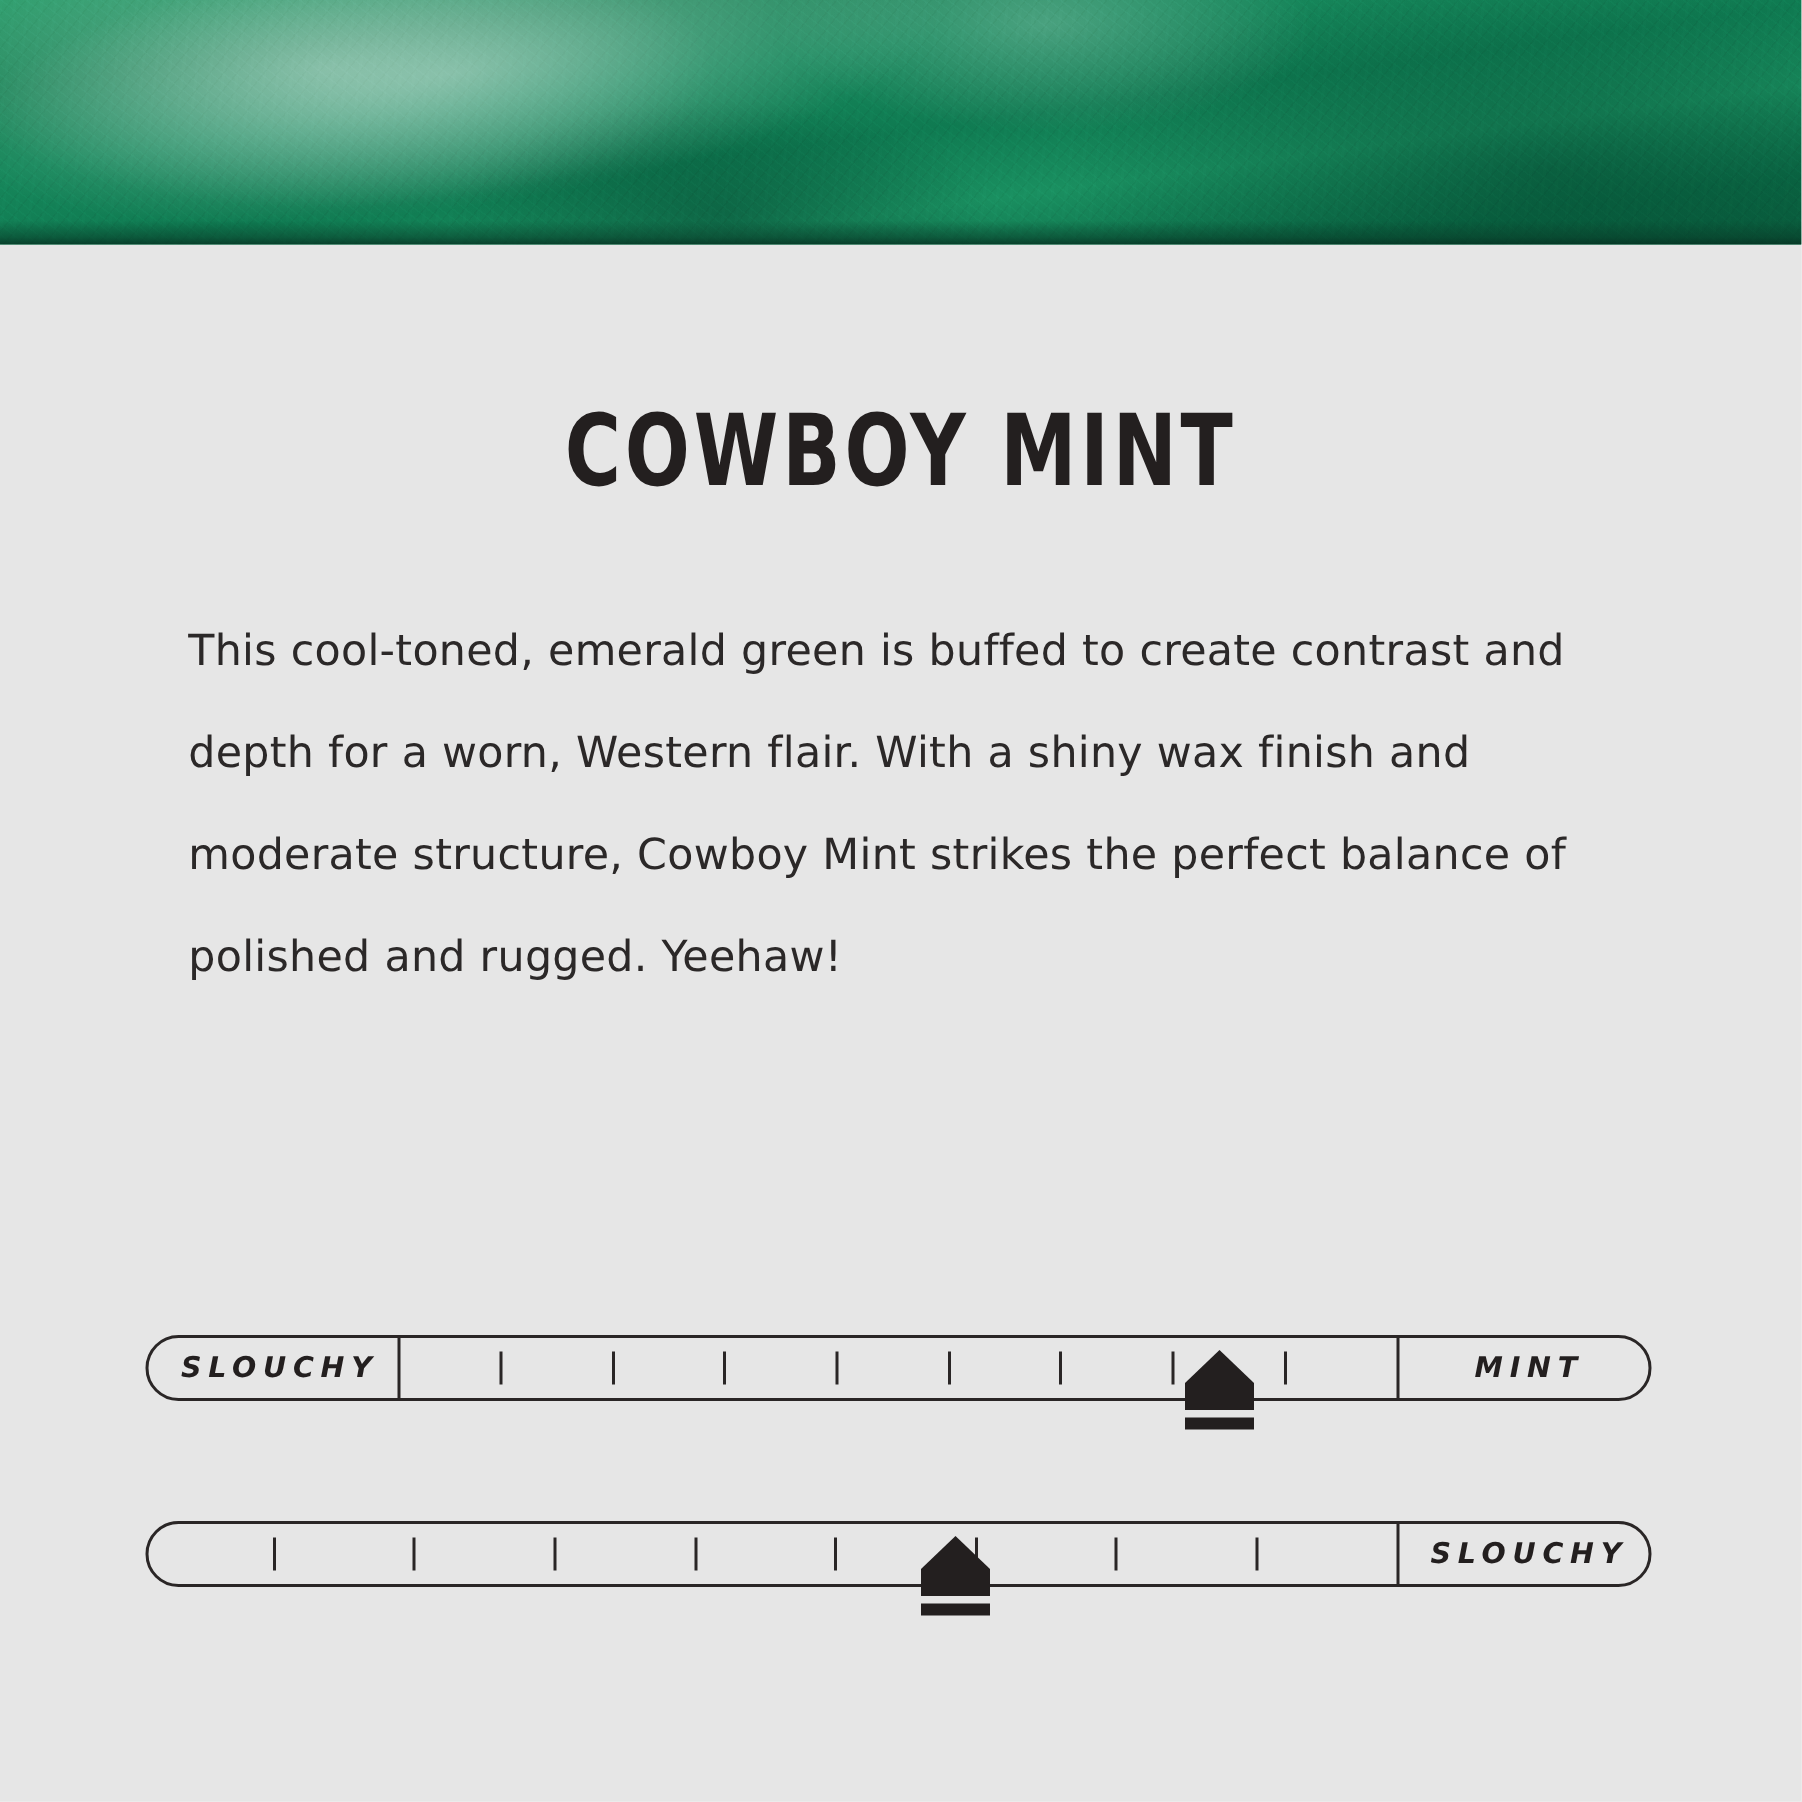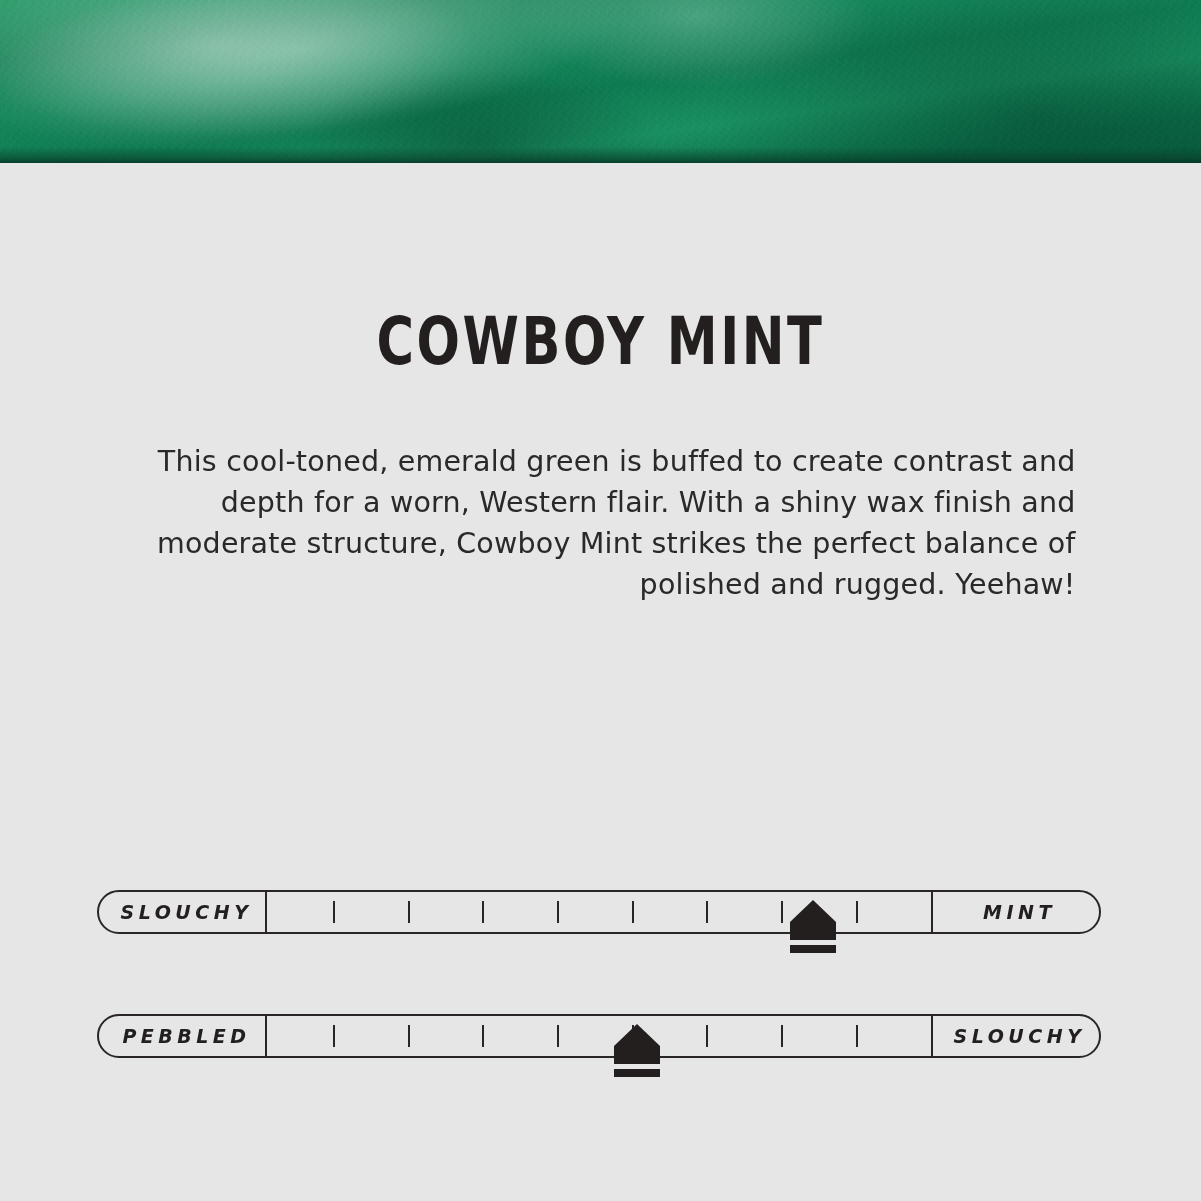--- a/index.html
+++ b/index.html
@@ -67,40 +67,39 @@
     height: 16px;
     background: linear-gradient(180deg, rgba(8,70,46,0.0) 0%, rgba(8,60,40,0.55) 70%, rgba(6,48,33,0.8) 100%);
   }
 
   
   .content {
     position: absolute;
     top: 163px;
     left: 0;
     width: 1201px;
-    margin-top: 41px;
   }
   .title {
     text-align: center;
     margin: 105px 0 0 0;
     font-family: "DejaVu Sans Condensed", "Liberation Sans Narrow", "Liberation Sans", sans-serif;
     font-weight: 700;
     font-size: 66px;
     letter-spacing: 3px;
     color: #231f1f;
     transform: scaleX(0.86);
     line-height: 1;
   }
   .body-copy {
     margin: 66px auto 0 auto;
     width: 950px;
-    text-align: right;
+    text-align: left;
     font-family: "DejaVu Sans", sans-serif;
     font-size: 28.5px;
-    line-height: 41px;
+    line-height: 68px;
     color: #2b2828;
     font-weight: 400;
     letter-spacing: 0.2px;
   }
 
   
   .sliders {
     position: absolute;
     top: 890px;
     left: 0;
@@ -229,21 +228,20 @@
       <div class="marker" style="left:716px">
         <div class="marker-head"></div>
         <div class="marker-body"></div>
         <div class="marker-gap"></div>
         <div class="marker-foot"></div>
       </div>
     </div>
 
     <div class="slider-row">
       <div class="slider-track">
-        <div class="slider-label left">PEBBLED</div>
         <div class="slider-mid">
           <div class="tick" style="left:10%"></div>
           <div class="tick" style="left:21.25%"></div>
           <div class="tick" style="left:32.5%"></div>
           <div class="tick" style="left:43.75%"></div>
           <div class="tick" style="left:55%"></div>
           <div class="tick" style="left:66.25%"></div>
           <div class="tick" style="left:77.5%"></div>
           <div class="tick" style="left:88.75%"></div>
         </div>

